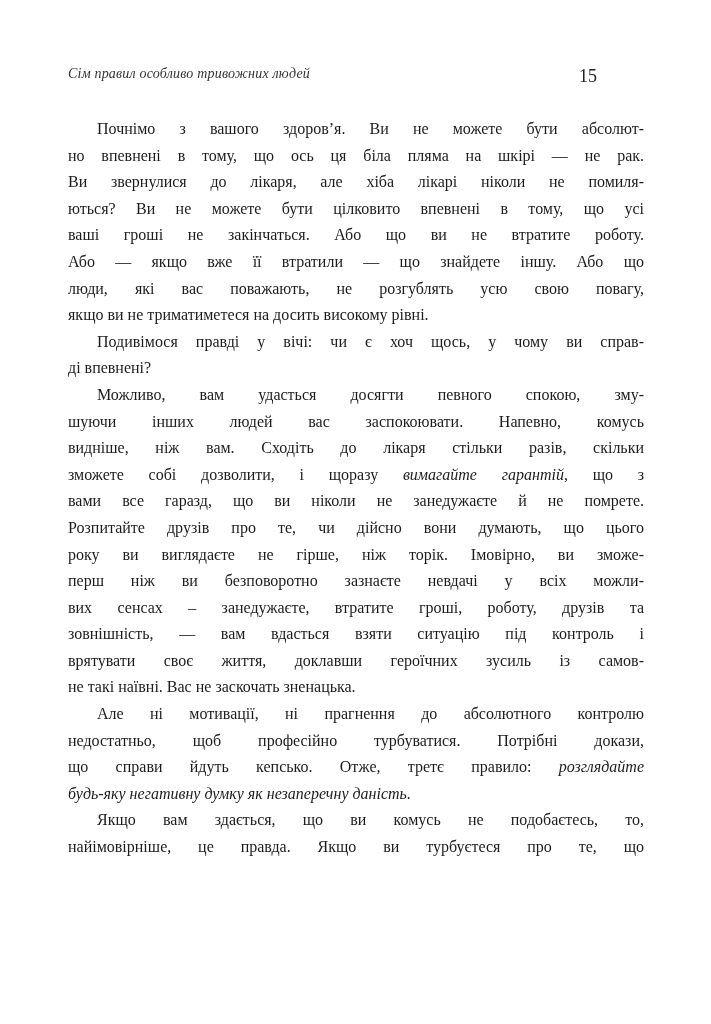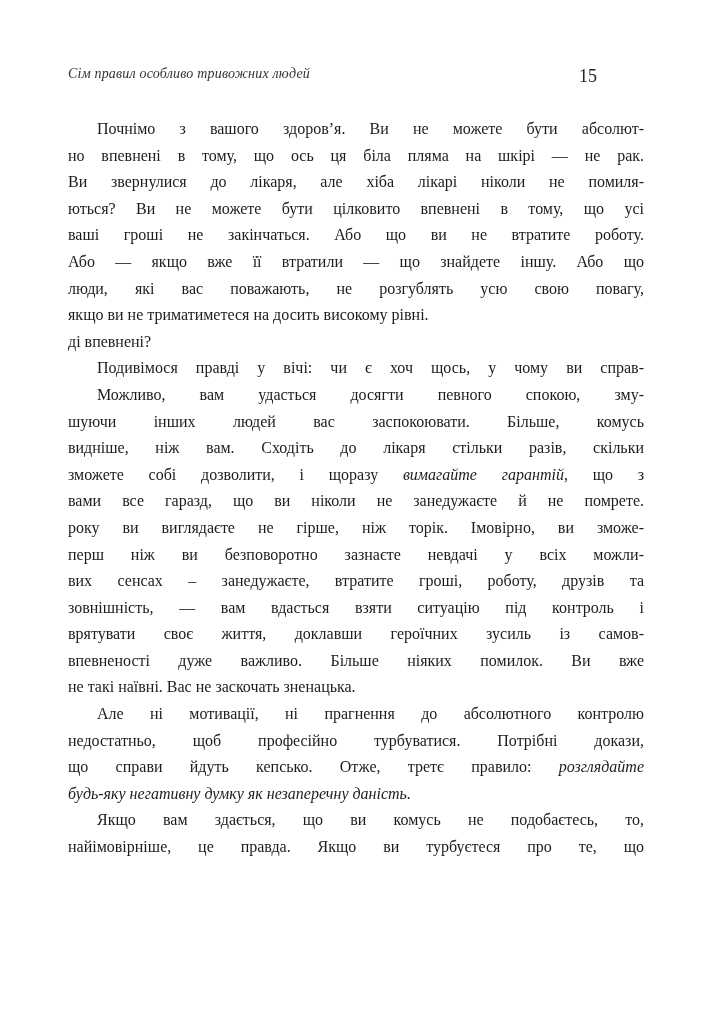--- a/index.html
+++ b/index.html
@@ -80,35 +80,35 @@
         <div class="line first"><span>Почнімо з вашого здоров’я. Ви не можете бути абсолют-</span></div>
         <div class="line"><span>но впевнені в тому, що ось ця біла пляма на шкірі — не рак.</span></div>
         <div class="line"><span>Ви звернулися до лікаря, але хіба лікарі ніколи не помиля-</span></div>
         <div class="line"><span>ються? Ви не можете бути цілковито впевнені в тому, що усі</span></div>
         <div class="line"><span>ваші гроші не закінчаться. Або що ви не втратите роботу.</span></div>
         <div class="line"><span>Або — якщо вже її втратили — що знайдете іншу. Або що</span></div>
         <div class="line"><span>люди, які вас поважають, не розгублять усю свою повагу,</span></div>
         <div class="line nojust"><span>якщо ви не триматиметеся на досить високому рівні.</span></div>
       </div>
       <div class="par">
+        <div class="line first"><span>Подивімося правді у вічі: чи є хоч щось, у чому ви справ-</span></div>
         <div class="line nojust"><span>ді впевнені?</span></div>
-        <div class="line first"><span>Подивімося правді у вічі: чи є хоч щось, у чому ви справ-</span></div>
       </div>
       <div class="par">
         <div class="line first"><span>Можливо, вам удасться досягти певного спокою, зму-</span></div>
-        <div class="line"><span>шуючи інших людей вас заспокоювати. Більше, комусь</span></div>
+        <div class="line"><span>шуючи інших людей вас заспокоювати. Напевно, комусь</span></div>
         <div class="line"><span>видніше, ніж вам. Сходіть до лікаря стільки разів, скільки</span></div>
         <div class="line"><span>зможете собі дозволити, і щоразу </span><em>вимагайте гарантій</em><span>, що з</span></div>
         <div class="line"><span>вами все гаразд, що ви ніколи не занедужаєте й не помрете.</span></div>
+        <div class="line"><span>Розпитайте друзів про те, чи дійсно вони думають, що цього</span></div>
         <div class="line"><span>року ви виглядаєте не гірше, ніж торік. Імовірно, ви зможе-</span></div>
         <div class="line"><span>перш ніж ви безповоротно зазнаєте невдачі у всіх можли-</span></div>
         <div class="line"><span>вих сенсах – занедужаєте, втратите гроші, роботу, друзів та</span></div>
         <div class="line"><span>зовнішність, — вам вдасться взяти ситуацію під контроль і</span></div>
         <div class="line"><span>врятувати своє життя, доклавши героїчних зусиль із самов-</span></div>
-        <div class="line"><span>впевненості дуже важливо. Більше ніяких помилок. Ви вже</span></div>
         <div class="line nojust"><span>не такі наївні. Вас не заскочать зненацька.</span></div>
       </div>
       <div class="par">
         <div class="line first"><span>Але ні мотивації, ні прагнення до абсолютного контролю</span></div>
         <div class="line"><span>недостатньо, щоб професійно турбуватися. Потрібні докази,</span></div>
         <div class="line"><span>що справи йдуть кепсько. Отже, третє правило: </span><em>розглядайте</em></div>
         <div class="line nojust"><em>будь-яку негативну думку як незаперечну даність.</em></div>
       </div>
       <div class="par">
         <div class="line first"><span>Якщо вам здається, що ви комусь не подобаєтесь, то,</span></div>

